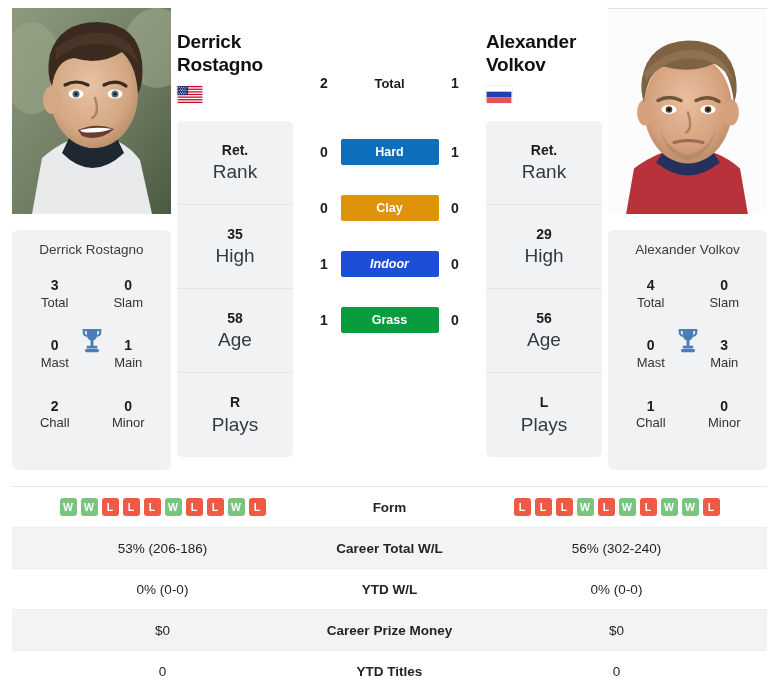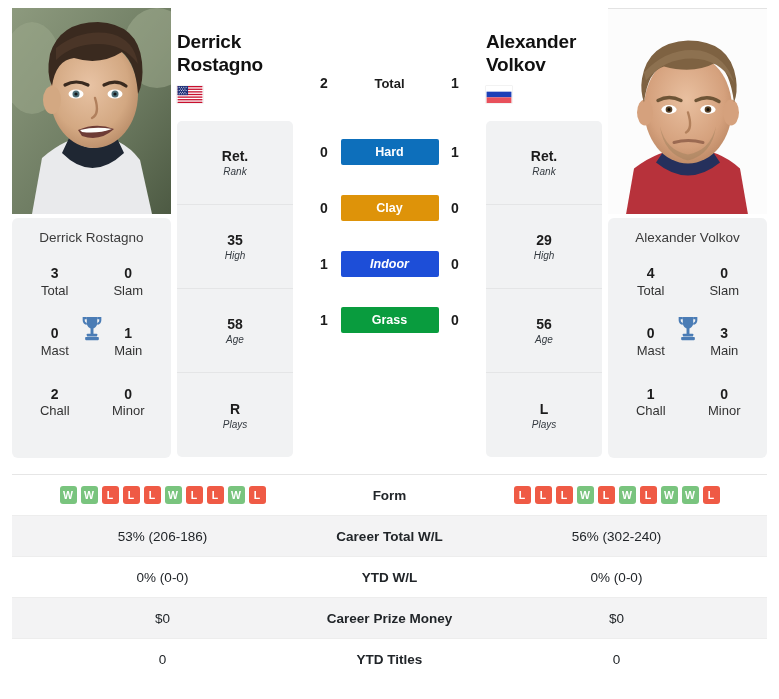--- a/index.html
+++ b/index.html
@@ -34,21 +34,21 @@
     position: relative;
     background: #fff;
   }
   .photo-frame.right-frame { border-top: 1px solid #e3e3e3; }
   .photo { width: 100%; height: 100%; display: block; }
 
   .player-panel {
     background: #f1f2f3;
     border-radius: 6px;
     padding: 12px 6px 14px 6px;
-    margin-top: 4px;
+    margin-top: 16px;
     text-align: center;
     min-height: 240px;
   }
   .panel-name {
     font-size: 13.5px;
     color: #3b3b3b;
     margin-bottom: 20px;
     white-space: nowrap;
   }
   .title-grid {
@@ -79,21 +79,21 @@
   .info-row {
     height: 84px;
     display: flex;
     flex-direction: column;
     align-items: center;
     justify-content: center;
     border-bottom: 1px solid #e4e5e6;
   }
   .info-row:last-child { border-bottom: none; }
   .info-val { font-size: 14px; font-weight: bold; color: #1c1c1c; line-height: 1.3; }
-  .info-lbl { font-size: 10px; color: #343a40; line-height: 1.35; font-style: italic; }
+  .info-lbl { font-size: 19px; color: #343a40; line-height: 1.35; }
 
   
   .name-head {
     flex: 0 0 116px;
     width: 116px;
     text-align: left;
     padding-top: 22px;
     position: absolute;
   }
   .name-head .nm {

